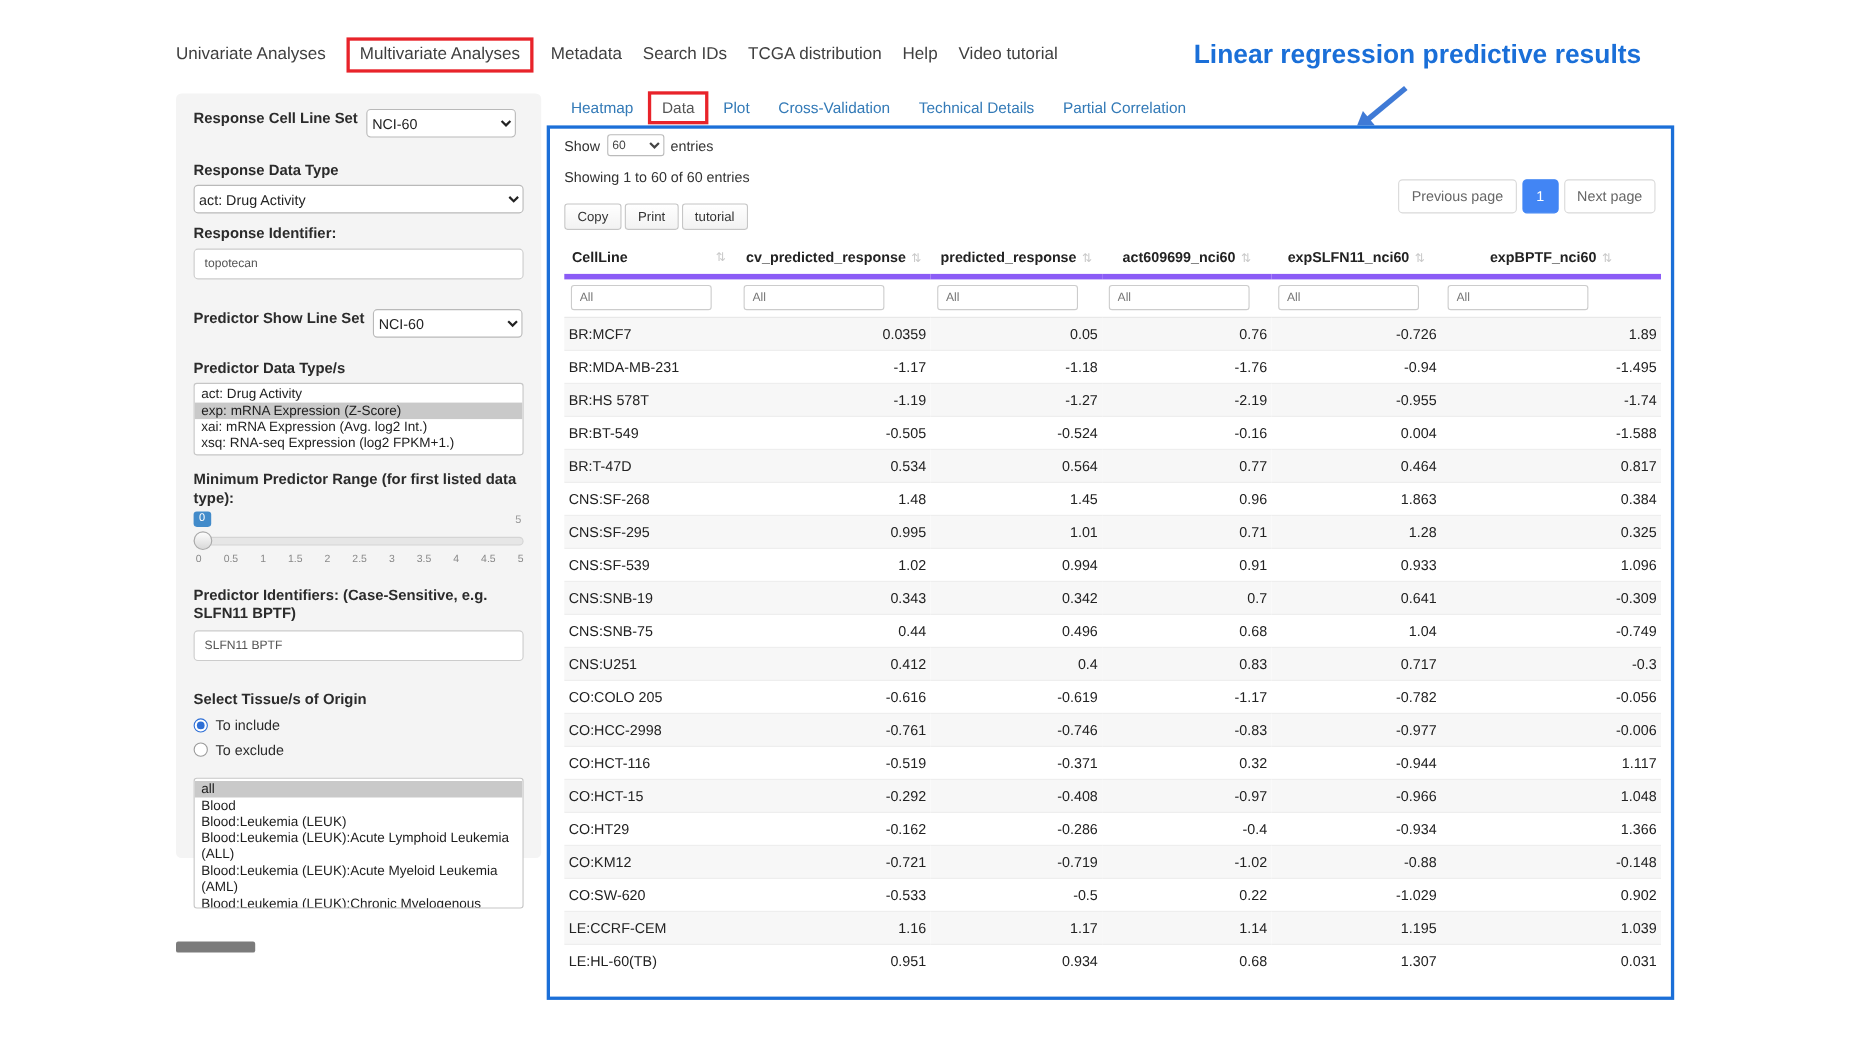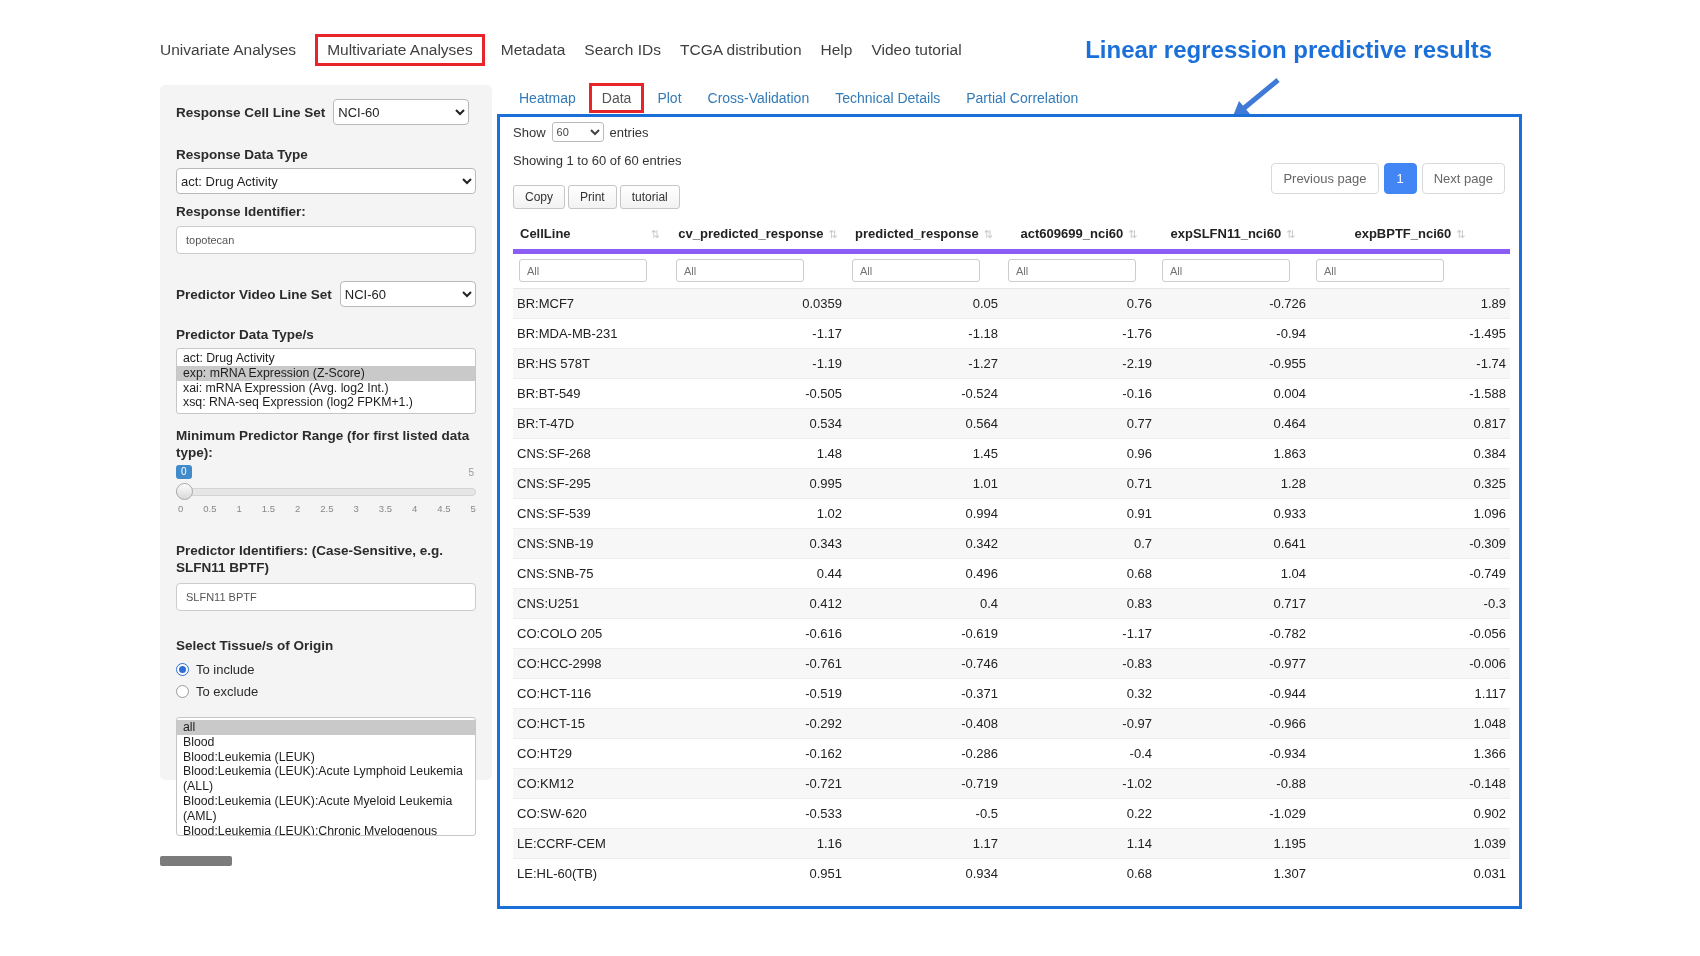--- a/index.html
+++ b/index.html
@@ -21,21 +21,21 @@
   .nav-item{font-size:15.5px;color:#3f3f3f;margin-right:19px;white-space:nowrap;cursor:pointer;}
   .nav-item.red-box{border:3px solid var(--highlight-red);padding:4px 9px;margin-right:16px;}
 
   
   .annotation{position:absolute;right:208px;top:36px;font-size:24px;font-weight:bold;color:var(--annotation-blue);white-space:nowrap;}
   .annotation-arrow{position:absolute;left:1226px;top:76px;}
 
   
   .sidebar{position:absolute;left:160px;top:85px;width:332px;height:695px;background:#f4f4f4;border-radius:5px;padding:14px 16px;}
   .sb-label{display:block;font-weight:bold;font-size:13.5px;color:#2b2b2b;line-height:17px;}
-  .inline-row{display:flex;align-items:center;gap:8px;}
+  .inline-row{display:flex;gap:8px;}
   .sel{height:26px;font-size:13px;border:1px solid #b9b9b9;border-radius:4px;background:#fff;color:#222;}
   .sel.full{width:100%;}
   .sel.inline-sel{width:136px;}
   .txt-input{width:100%;height:28px;border:1px solid #ccc;border-radius:4px;background:#fff;font-size:11px;color:#555;padding:0 9px;font-family:"Liberation Sans",sans-serif;}
   .listbox{width:100%;background:#fff;border:1px solid #c6c6c6;border-radius:3px;padding:2px 0;overflow:hidden;}
   .lb-option{padding:0 6px;font-size:12.3px;line-height:14.8px;color:#1d1d1d;cursor:default;}
   .lb-option.selected{background:#c9c9c9;}
   .lb1{height:66px;}
   .lb2{height:119px;}
 
@@ -118,21 +118,21 @@
 
   <label class="sb-label" style="margin-top:21px;">Response Data Type</label>
   <select class="sel full" style="margin-top:5px;">
     <option>act: Drug Activity</option>
   </select>
 
   <label class="sb-label" style="margin-top:9px;">Response Identifier:</label>
   <input class="txt-input" style="margin-top: 6px;" value="topotecan">
 
   <div class="inline-row" style="margin-top:27px;">
-    <label class="sb-label" style="display:inline;">Predictor Video Line Set</label>
+    <label class="sb-label" style="display:inline;">Predictor Show Line Set</label>
     <select class="sel inline-sel">
       <option>NCI-60</option>
     </select>
   </div>
 
   <label class="sb-label" style="margin-top:19px;">Predictor Data Type/s</label>
   <div class="listbox lb1" style="margin-top:5px;">
       <div class="lb-option">act: Drug Activity</div>
       <div class="lb-option selected">exp: mRNA Expression (Z-Score)</div>
       <div class="lb-option">xai: mRNA Expression (Avg. log2 Int.)</div>
@@ -153,21 +153,21 @@
         <span class="tick">2</span>
         <span class="tick">2.5</span>
         <span class="tick">3</span>
         <span class="tick">3.5</span>
         <span class="tick">4</span>
         <span class="tick">4.5</span>
         <span class="tick">5</span>
       </div>
   </div>
 
-  <label class="sb-label" style="margin-top:23px;">Predictor Identifiers: (Case-Sensitive, e.g. SLFN11 BPTF)</label>
+  <label class="sb-label" style="margin-top:13px;">Predictor Identifiers: (Case-Sensitive, e.g. SLFN11 BPTF)</label>
   <input class="txt-input" style="margin-top: 7px;" value="SLFN11 BPTF">
 
   <label class="sb-label" style="margin-top:26px;">Select Tissue/s of Origin</label>
   <div class="radio-row" style="margin-top:8px;">
     <span class="radio checked"></span>
     <span>To include</span>
   </div>
   <div class="radio-row" style="margin-top:7px;">
     <span class="radio"></span>
     <span>To exclude</span>

